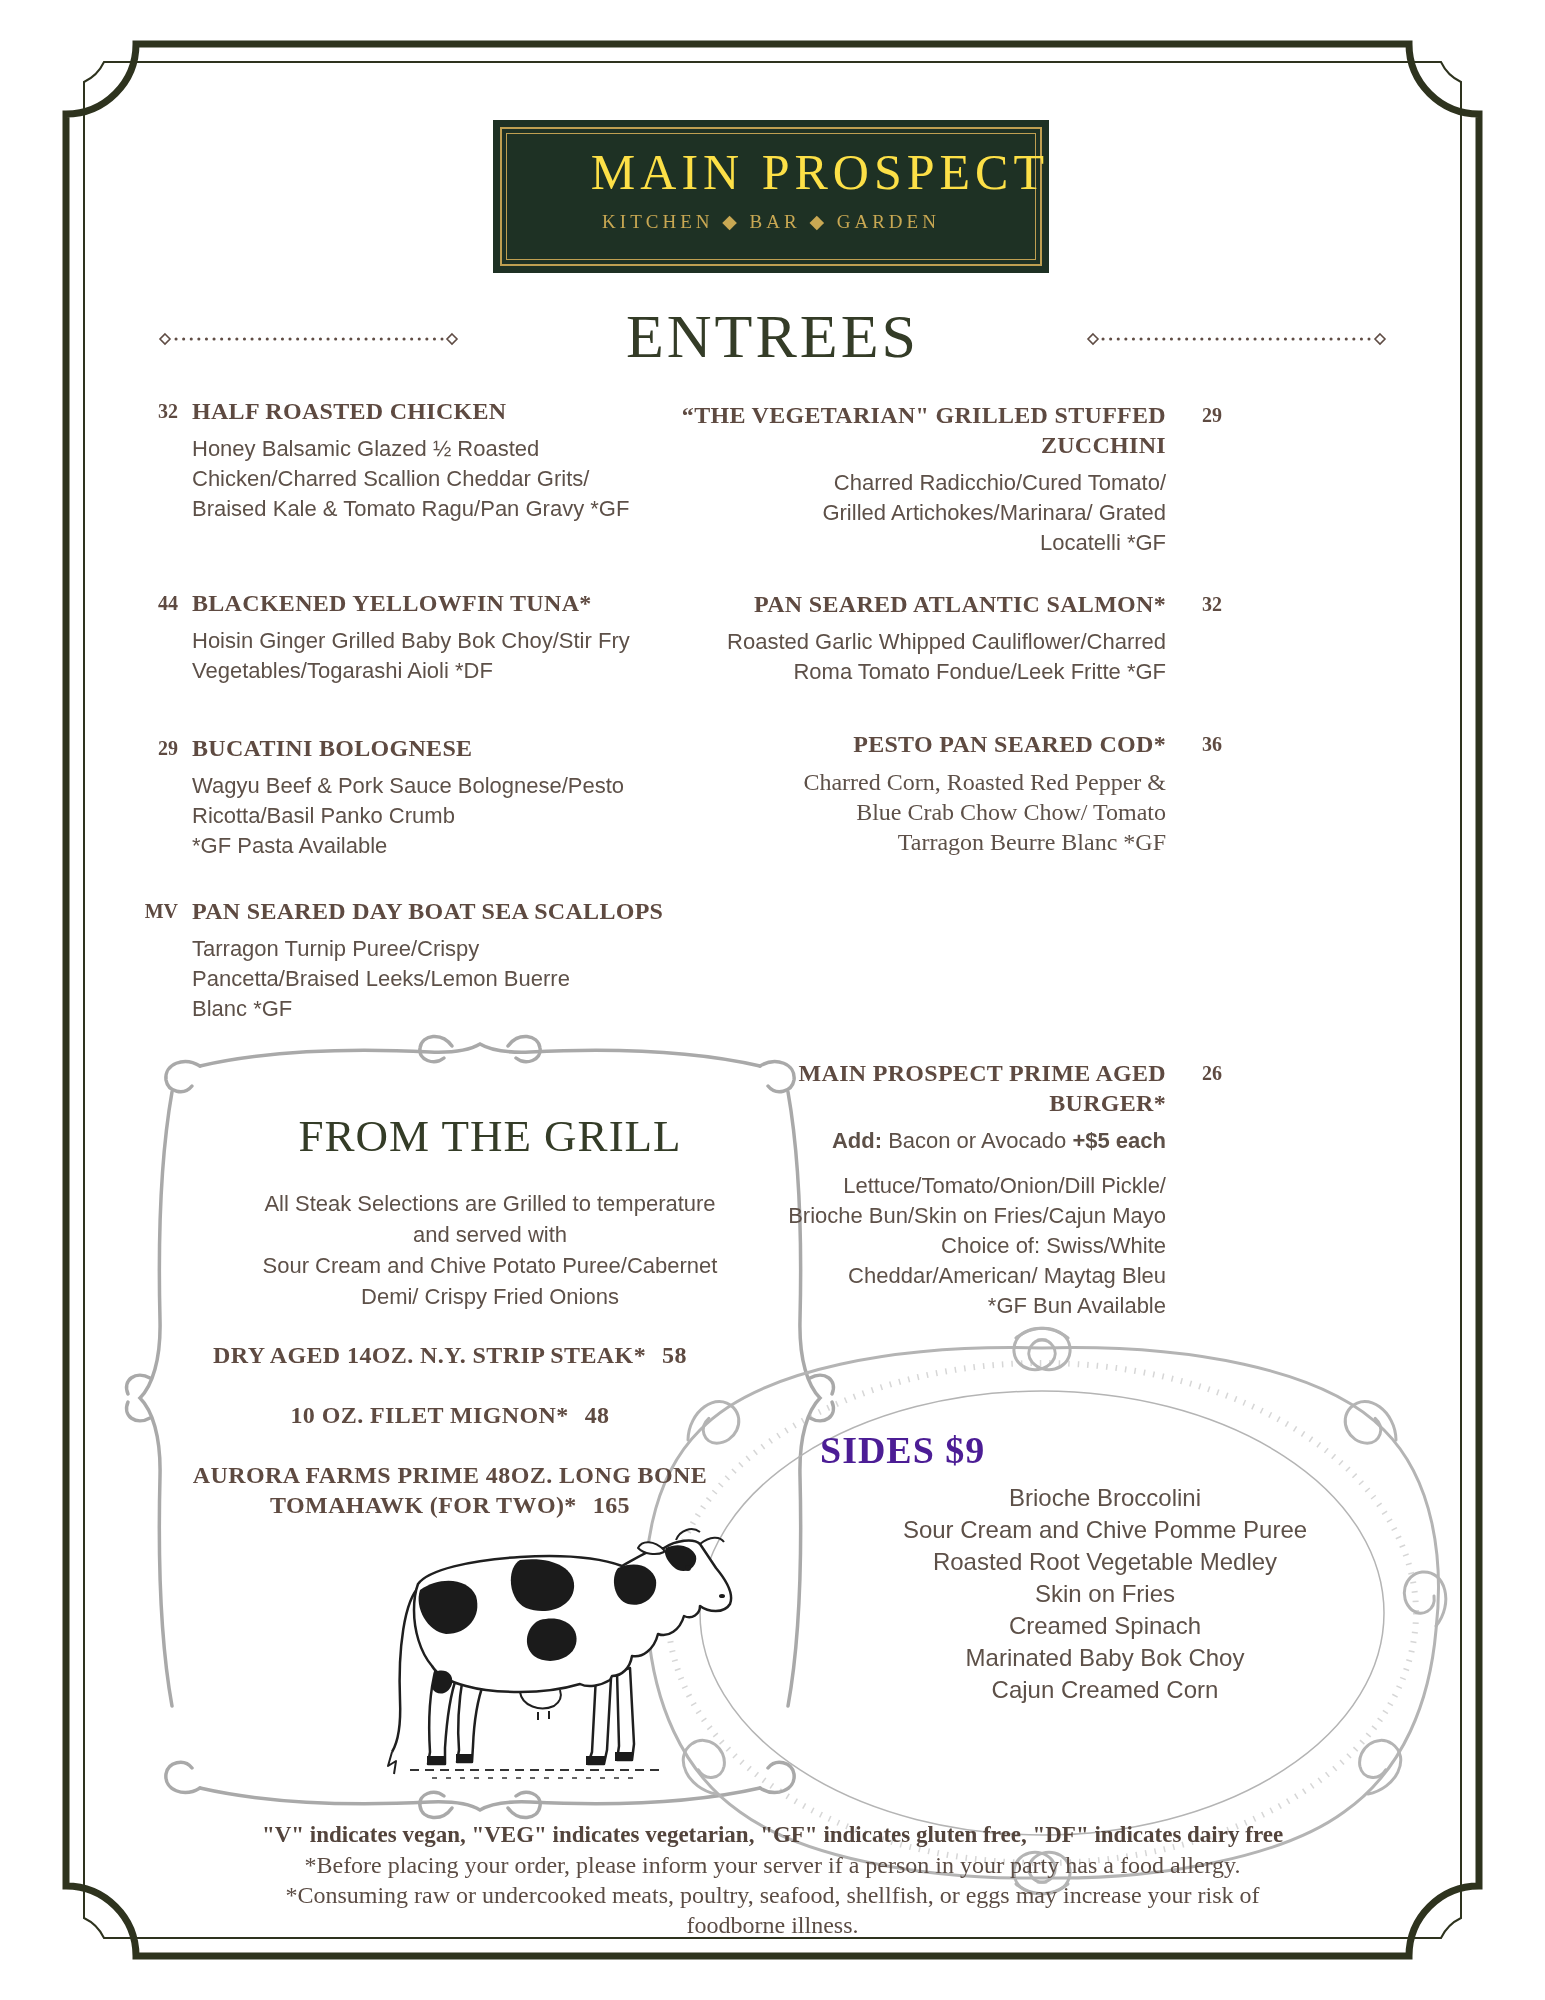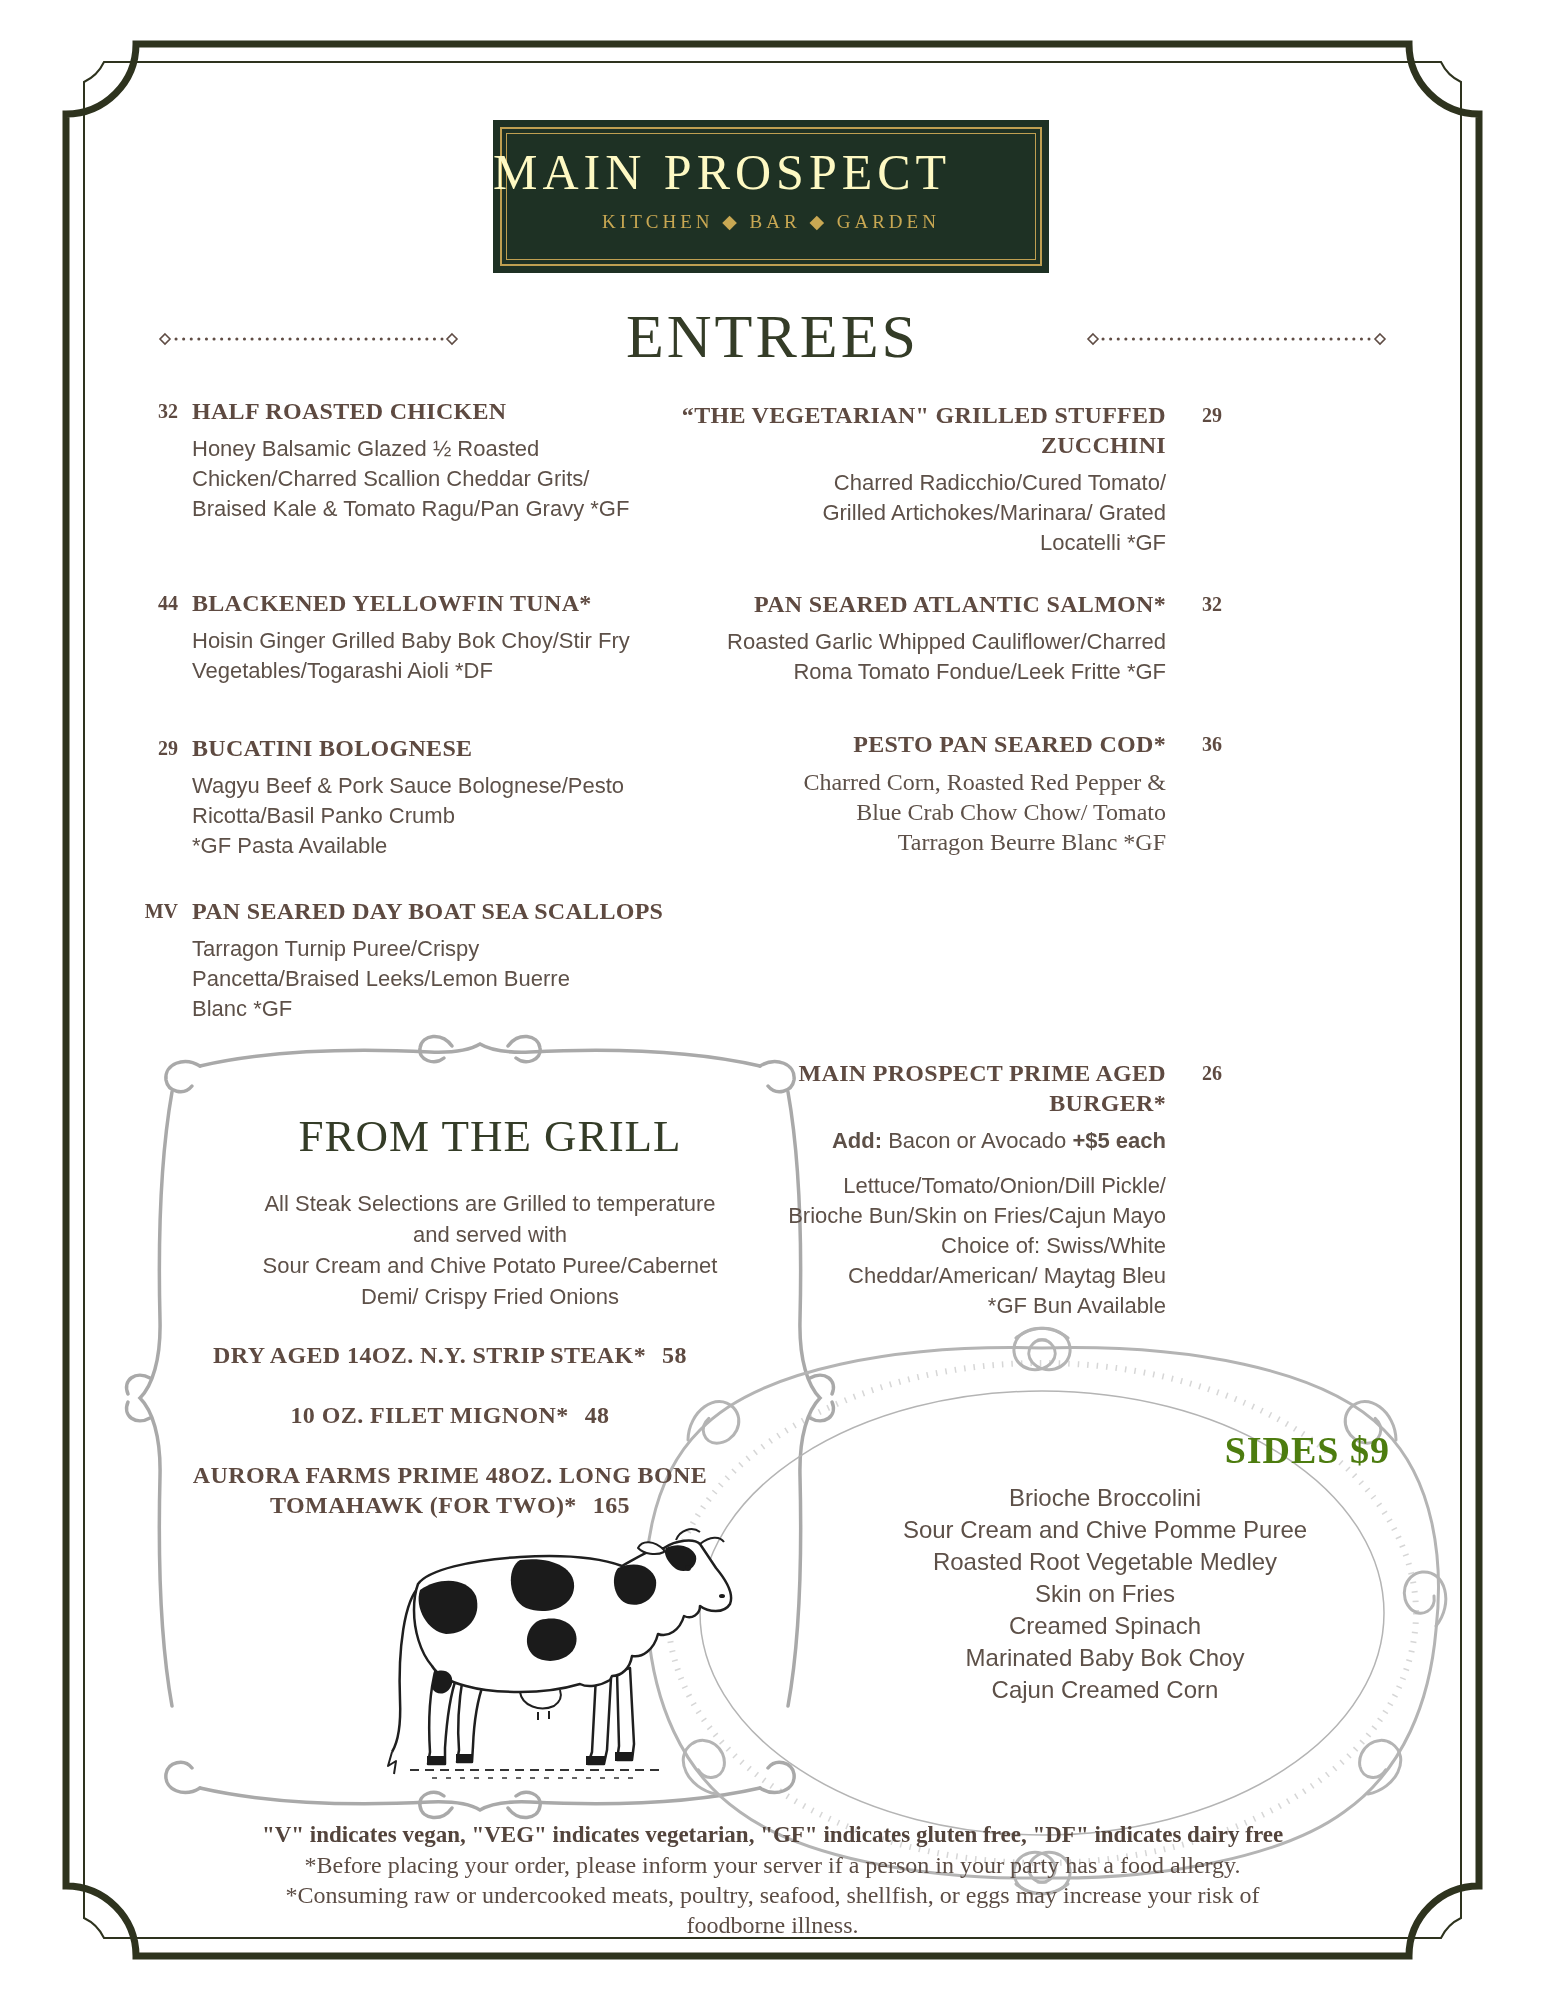--- a/index.html
+++ b/index.html
@@ -4,23 +4,23 @@
 <style>
   html,body{margin:0;padding:0;background:#ffffff;}
   .page{position:relative;width:1545px;height:2000px;background:#ffffff;overflow:hidden;
         font-family:"Liberation Sans",sans-serif;color:#5d5048;}
   .deco{position:absolute;left:0;top:0;width:1545px;height:2000px;pointer-events:none;}
 
   
   .logo{position:absolute;left:493px;top:120px;width:556px;height:153px;background:#1e3124;}
   .logo-b1{position:absolute;inset:7px;border:2px solid #bf9f51;}
   .logo-b2{position:absolute;inset:13px;border:1px solid #bf9f51;}
-  .logo-name{position:absolute;left:0;right:0;top:26px;text-align:left;
+  .logo-name{position:absolute;left:0;right:0;top:26px;text-align:right;
              font-family:"Liberation Serif",serif;font-size:50px;line-height:52px;
-             color:#fef9c3;letter-spacing:5px;}
+             color:#fde047;letter-spacing:5px;}
   .logo-tagline{position:absolute;left:0;right:0;top:90px;text-align:center;
              font-family:"Liberation Serif",serif;font-size:19px;color:#c9a853;letter-spacing:4px;}
 
   
   .entrees-title{position:absolute;left:0;top:304px;width:100%;text-align:center;
              font-family:"Liberation Serif",serif;font-size:62px;line-height:64px;
              color:#343c27;letter-spacing:3px;}
   .grill-title{position:absolute;left:180px;top:1110px;width:620px;text-align:center;
              font-family:"Liberation Serif",serif;font-size:45px;color:#343c27;letter-spacing:1px;}
   .grill-note{position:absolute;left:180px;top:1188px;width:620px;text-align:center;
@@ -44,23 +44,23 @@
   .bold{font-weight:bold;}
   .tight{margin-top:15px;}
 
   
   .steak{position:absolute;left:130px;width:640px;text-align:center;
          font-family:"Liberation Serif",serif;font-weight:bold;font-size:24px;
          line-height:30px;color:#5e4a41;letter-spacing:.4px;}
   .steak-price{margin-left:16px;}
 
   
-  .sides-title{position:absolute;left:820px;top:1428px;width:570px;text-align:right;
+  .sides-title{position:absolute;left:820px;top:1428px;width:570px;text-align:left;
          font-family:"Liberation Serif",serif;font-weight:bold;font-size:38px;
-         color:#4d7c0f;letter-spacing:1px;}
+         color:#4c1d95;letter-spacing:1px;}
   .sides-list{position:absolute;left:790px;top:1482px;width:630px;text-align:center;
          font-size:24px;line-height:32px;color:#5d5048;}
 
   
   .footer{position:absolute;left:120px;top:1820px;width:1305px;text-align:center;}
   .footer-legend{font-family:"Liberation Serif",serif;font-weight:bold;font-size:23px;
          line-height:30px;color:#53443c;}
   .footer-note{font-family:"Liberation Serif",serif;font-size:24px;line-height:30px;color:#5b4c44;}
 </style>
 </head>

